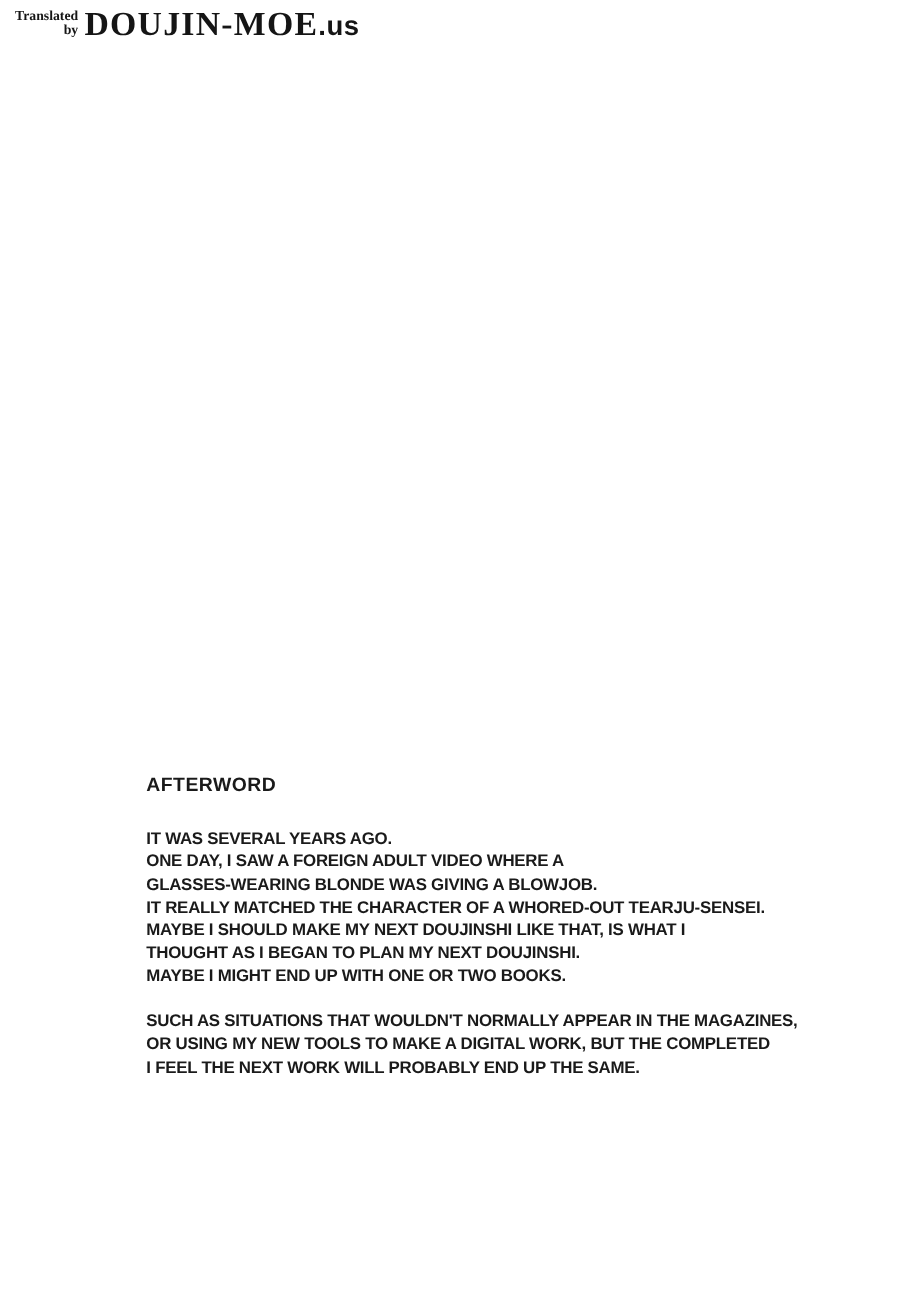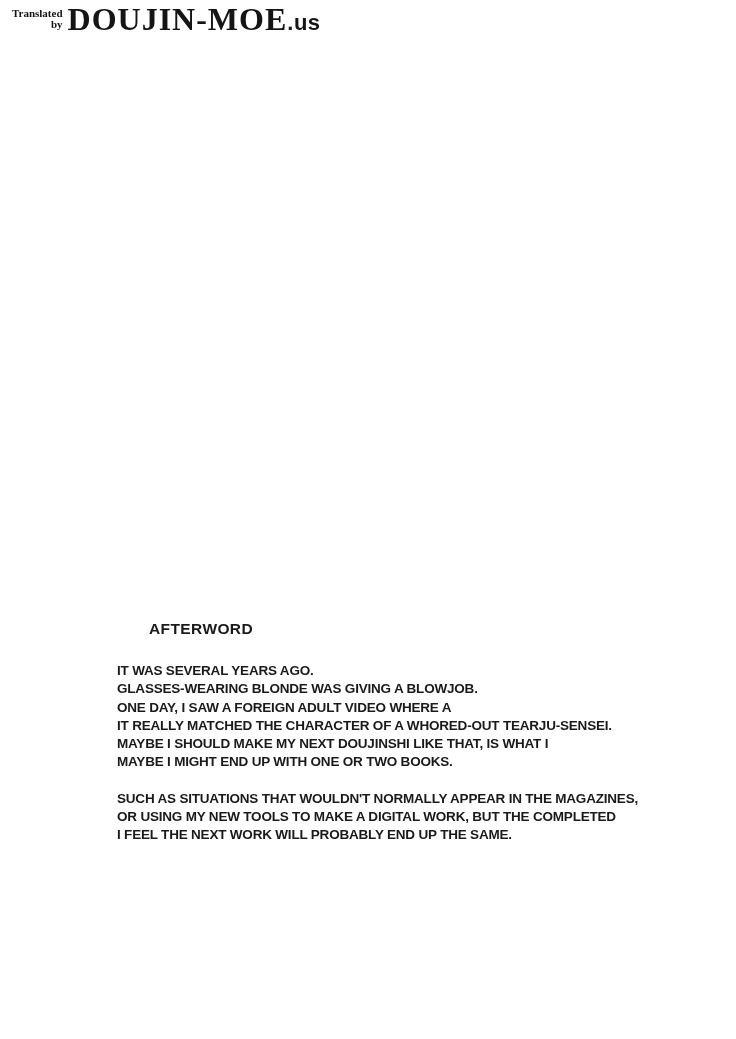--- a/index.html
+++ b/index.html
@@ -35,21 +35,21 @@
   }
   .translated-by span { display: block; }
   .logo {
     margin-left: 5px;
     font-weight: bold;
     display: flex;
     align-items: baseline;
   }
   .logo-main {
     font-family: "Liberation Serif", serif;
-    font-size: 32px;
+    font-size: 27px;
     line-height: 28px;
     letter-spacing: 1px;
     font-weight: bold;
   }
   .logo-suffix {
     font-family: "Liberation Sans", sans-serif;
     font-size: 22px;
     font-weight: bold;
     letter-spacing: 0.5px;
   }
@@ -62,21 +62,20 @@
     font-family: "Liberation Sans", sans-serif;
     font-weight: bold;
     font-size: 13.5px;
     letter-spacing: -0.2px;
   }
   .heading {
     font-size: 15.5px;
     line-height: 18px;
     letter-spacing: 0.4px;
     margin-bottom: 24px;
-    margin-left: 32px;
   }
   .para { margin-bottom: 18px; }
   .line {
     line-height: 18.3px;
     white-space: nowrap;
   }
   .signature { line-height: 18.3px; }
 </style>
 </head>
 <body>
@@ -92,24 +91,25 @@
       <span class="logo-main">DOUJIN-MOE</span>
       <span class="logo-suffix">.us</span>
     </div>
   </div>
 
   <div class="afterword">
     <div class="heading">AFTERWORD</div>
 
     <div class="para">
       <div class="line">IT WAS SEVERAL YEARS AGO.</div>
+      <div class="line">ONE DAY, I SAW A FOREIGN ADULT VIDEO WHERE A</div>
       <div class="line">GLASSES-WEARING BLONDE WAS GIVING A BLOWJOB.</div>
-      <div class="line">ONE DAY, I SAW A FOREIGN ADULT VIDEO WHERE A</div>
       <div class="line">IT REALLY MATCHED THE CHARACTER OF A WHORED-OUT TEARJU-SENSEI.</div>
       <div class="line">MAYBE I SHOULD MAKE MY NEXT DOUJINSHI LIKE THAT, IS WHAT I</div>
+      <div class="line">THOUGHT AS I BEGAN TO PLAN MY NEXT DOUJINSHI.</div>
       <div class="line">MAYBE I MIGHT END UP WITH ONE OR TWO BOOKS.</div>
     </div>
 
     <div class="para">
       <div class="line">SUCH AS SITUATIONS THAT WOULDN'T NORMALLY APPEAR IN THE MAGAZINES,</div>
       <div class="line">OR USING MY NEW TOOLS TO MAKE A DIGITAL WORK, BUT THE COMPLETED</div>
       <div class="line">I FEEL THE NEXT WORK WILL PROBABLY END UP THE SAME.</div>
     </div>
 
   </div>

